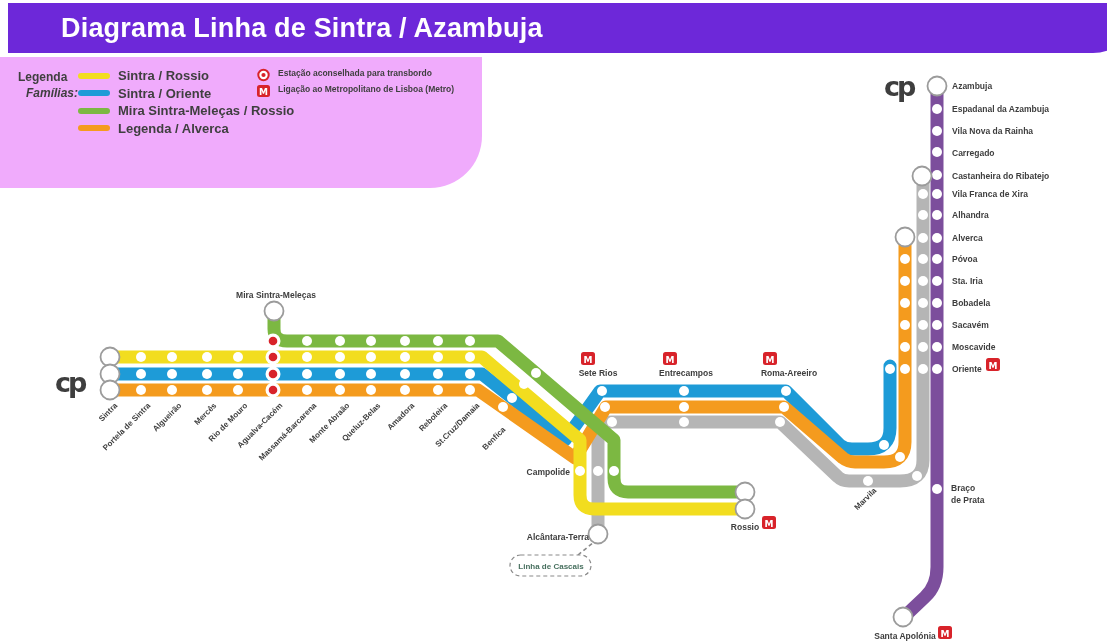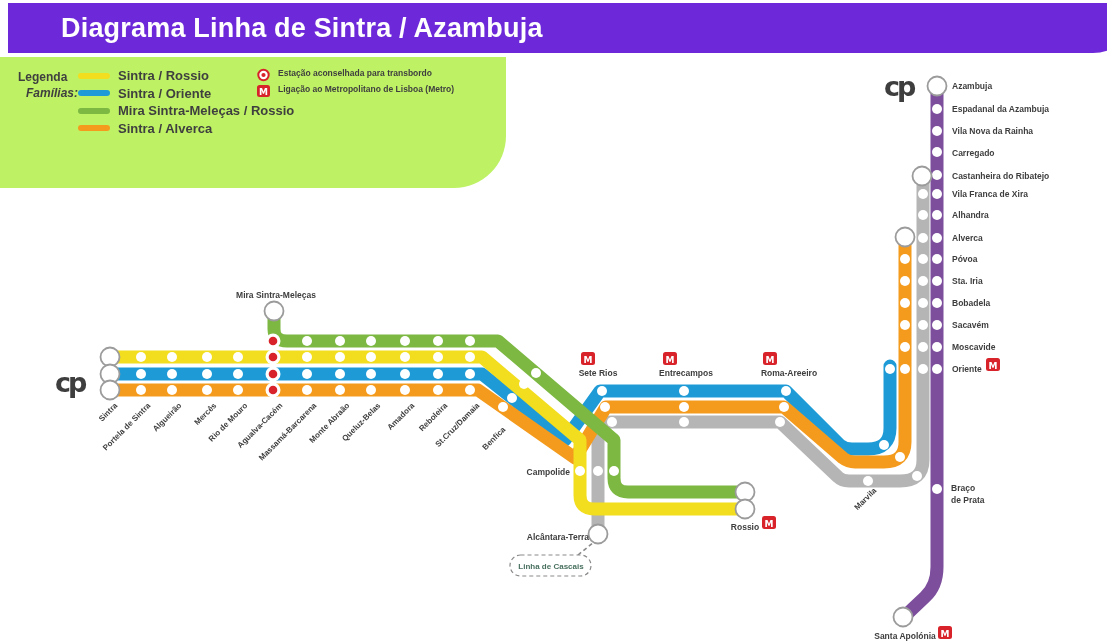--- a/index.html
+++ b/index.html
@@ -28,39 +28,39 @@
 </style>
 </head>
 <body>
 
 <div id="stage">
 
   <div class="header" style="background: #6d28d9; padding-left: 39px;">
     <h1>Diagrama Linha de Sintra / Azambuja</h1>
   </div>
 
-  <div class="legend" style="background: #bef264; padding-left: 24px;">
+  <div class="legend" style="background: #f0abfc;">
     <div class="legend-title">Legenda</div>
     <div class="legend-sub">Famílias:</div>
     <div class="fam">
       <div class="lrow">
         <div class="swatch" style="background: rgb(242, 221, 31);"></div>
         <span>Sintra / Rossio</span>
       </div>
       <div class="lrow">
         <div class="swatch" style="background: rgb(30, 155, 215);"></div>
         <span>Sintra / Oriente</span>
       </div>
       <div class="lrow">
         <div class="swatch" style="background: rgb(124, 184, 66);"></div>
         <span>Mira Sintra-Meleças / Rossio</span>
       </div>
       <div class="lrow">
         <div class="swatch" style="background: rgb(244, 155, 30);"></div>
-        <span>Sintra / Alverca</span>
+        <span>Legenda / Alverca</span>
       </div>
     </div>
     <div class="syms">
       <div class="srow">
         <svg class="ic" viewBox="0 0 15 14">
           <circle cx="7.5" cy="7" r="5.2" fill="#fff" stroke-width="2" stroke="#d8232a"></circle>
           <circle cx="7.5" cy="7" r="2.1" fill="#d8232a"></circle>
         </svg>
         <span>Estação aconselhada para transbordo</span>
       </div>

